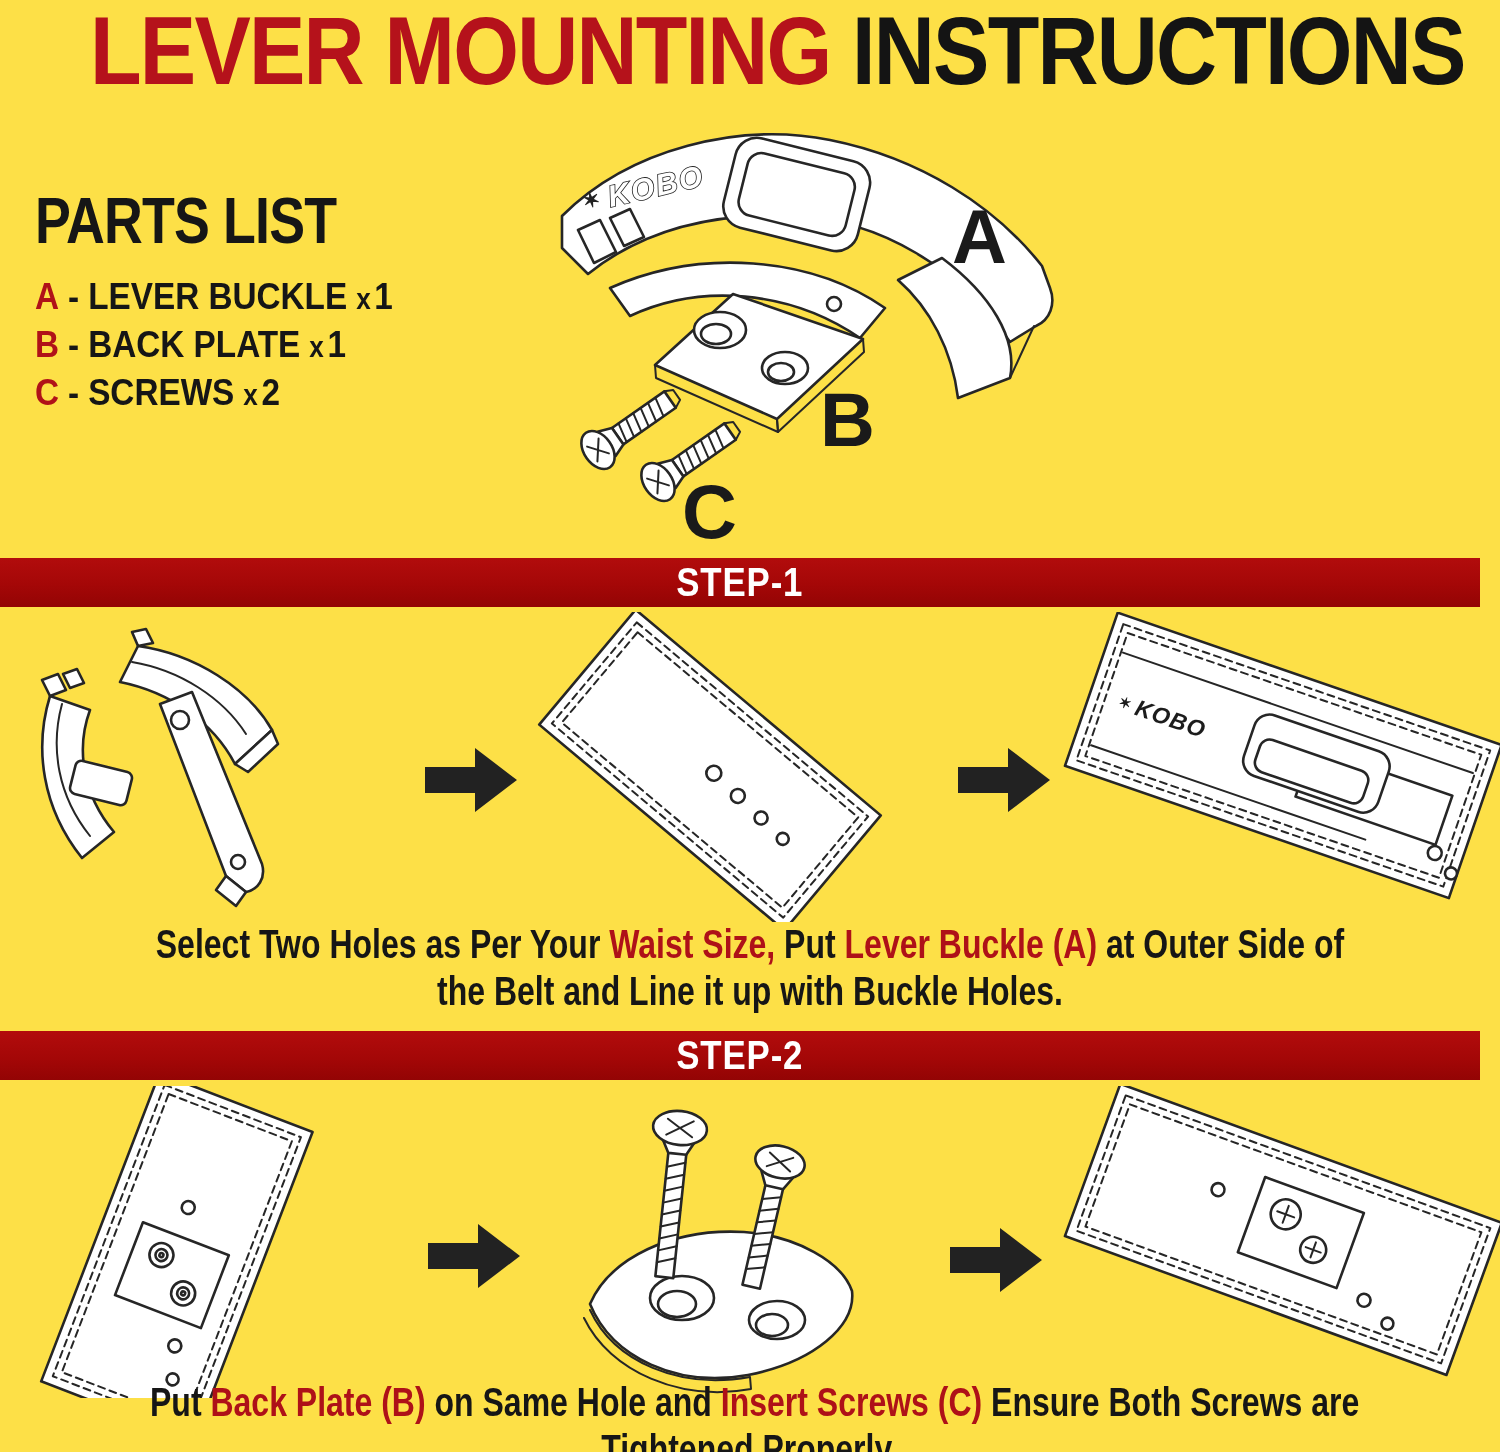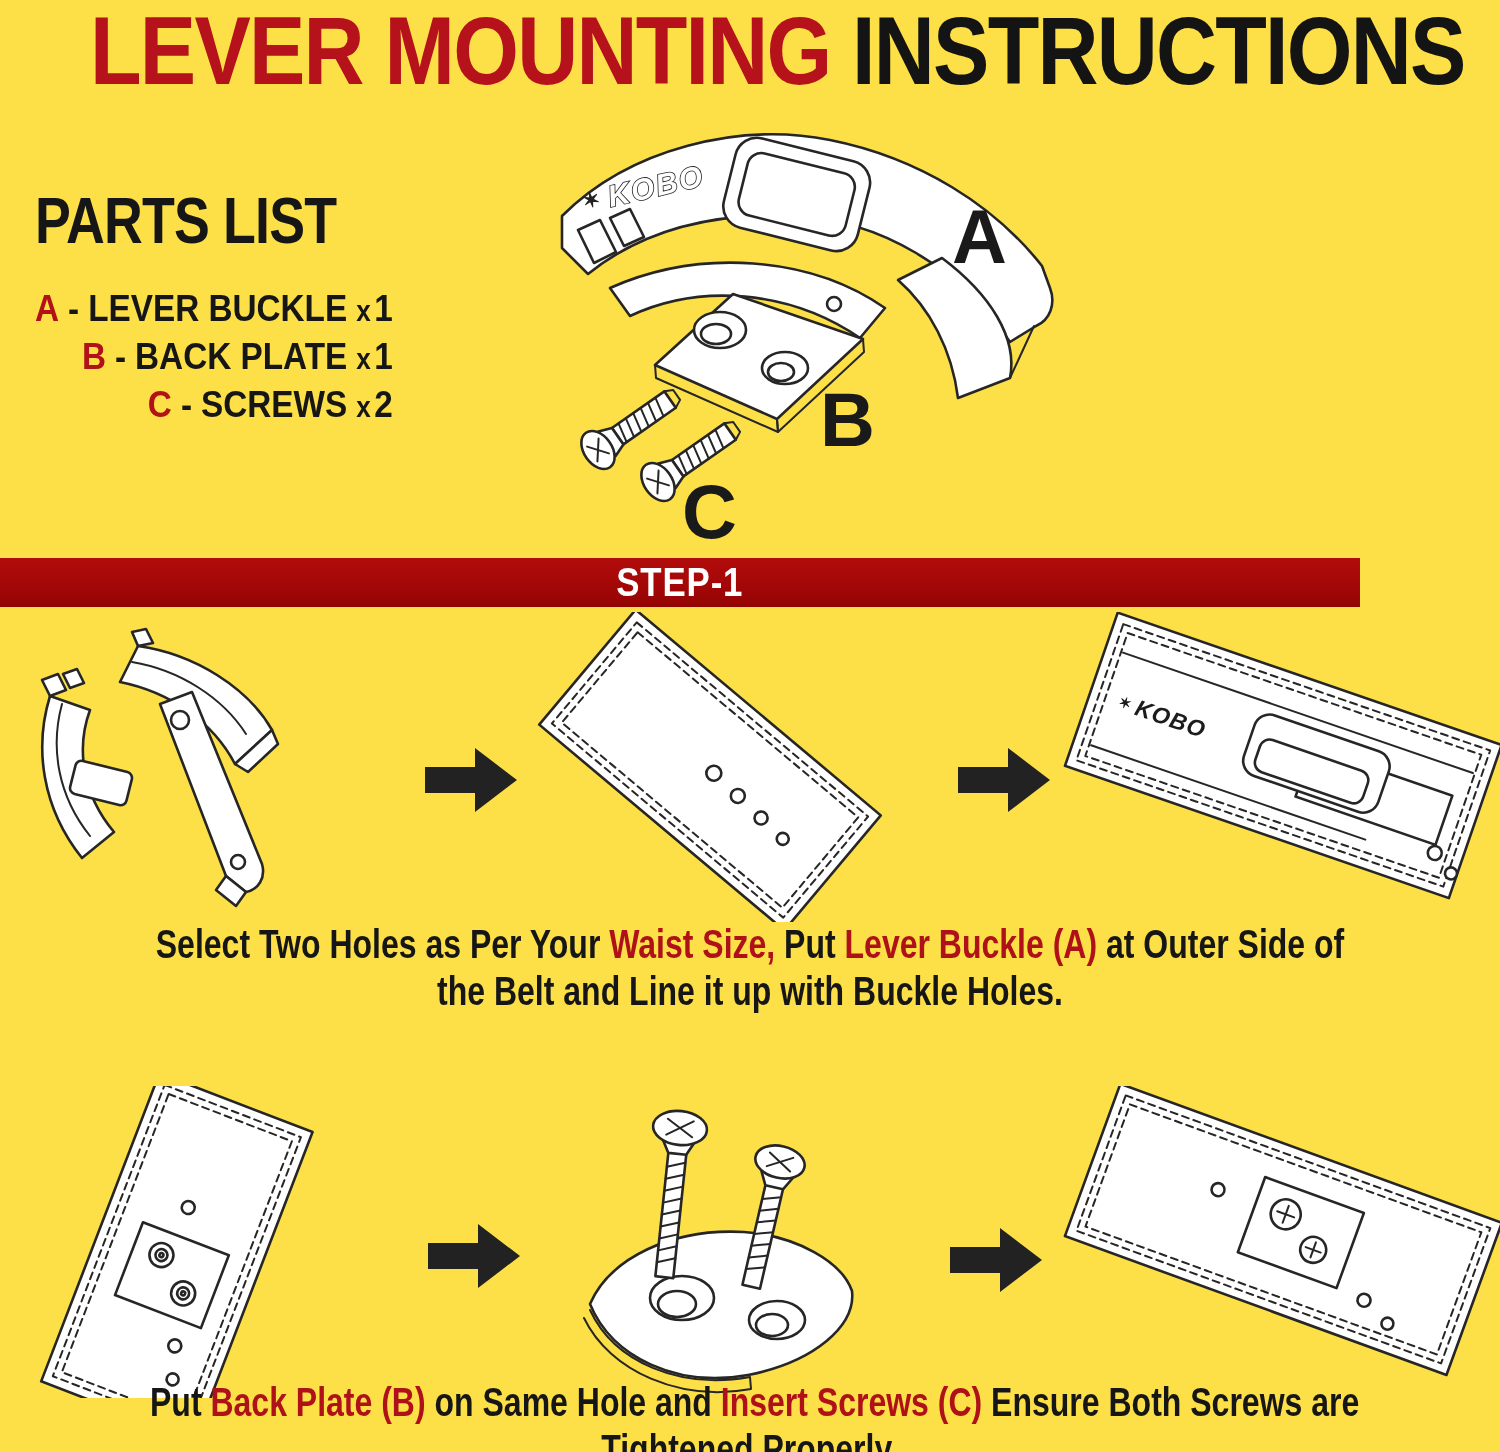--- a/index.html
+++ b/index.html
@@ -11,37 +11,37 @@
   .title{top:0;left:0;width:1500px;text-align:center;white-space:nowrap;
          font-weight:900;font-size:96px;line-height:102px;letter-spacing:-2px;
          transform:scaleX(.88);transform-origin:center top;}
   .title .red{color:#B5121B;}
   .title .blk{color:#141414;}
 
   
   .parts{left:35px;top:184px;}
   .parts-heading{font-size:64px;font-weight:900;color:#161616;letter-spacing:-1px;
                  transform:scaleX(.84);transform-origin:left top;white-space:nowrap;}
-  .parts-items{margin-top:28px;text-align:right;}
+  .parts-items{margin-top:16px;}
   .part-item{font-size:37px;font-weight:bold;color:#161616;line-height:46px;white-space:nowrap;
              transform:scaleX(.9);transform-origin:left top;}
   .part-item .letter{color:#B01218;}
   .part-item .sep{margin:0 10px;}
   .part-item .xs{font-size:29px;margin:0 4px 0 10px;}
 
   
   .tools{left:1040px;top:334px;width:425px;text-align:right;}
   .tools-icon{margin:0 48px 2px 0;}
   .tools-heading{font-size:46px;font-weight:900;color:#161616;white-space:nowrap;
                  transform:scaleX(.9);transform-origin:right top;}
   .tools-sub{margin-top:8px;font-size:31px;font-weight:bold;color:#BE1E24;letter-spacing:.5px;
              transform:scaleX(.95);transform-origin:right top;}
 
   
-  .banner{left:0;width:1360px;height:49px;display:flex;align-items:center;justify-content:center;
+  .banner{left:0;width:1480px;height:49px;display:flex;align-items:center;justify-content:center;
           background:linear-gradient(180deg,#B20C0C 0%,#A40707 55%,#930404 100%);}
   .banner span{color:#ffffff;font-size:41px;font-weight:bold;letter-spacing:1px;
                transform:scaleX(.85);}
   .banner1{top:558px;}
   .banner2{top:1031px;}
 
   
   .caption{left:0;width:1500px;text-align:center;font-weight:bold;font-size:40px;line-height:47px;
            color:#161616;transform:scaleX(.8);transform-origin:center top;white-space:nowrap;}
   .caption .red{color:#AE1118;}
@@ -195,20 +195,23 @@
       <text class="logo-belt-star" x="52" y="150">✶</text>
       <text class="logo-belt" x="70" y="153">KOBO</text>
     </g>
   </svg>
 
   <div class="abs caption caption1">
     <div><span>Select Two Holes as Per Your </span><span class="red">Waist Size,</span><span> Put </span><span class="red">Lever Buckle (A)</span><span> at Outer Side of</span></div>
     <div>the Belt and Line it up with Buckle Holes.</div>
   </div>
 
+  <div class="abs banner banner2">
+    <span>STEP-2</span>
+  </div>
 
   <svg class="abs lineart" style="left:15px;top:1086px" width="330" height="312" viewBox="0 0 330 312">
     <g transform="rotate(21 160 170)">
       <rect x="80" y="5" width="164" height="330"></rect>
       <rect class="dash" x="89" y="14" width="146" height="312"></rect>
       <rect class="dash" x="96" y="21" width="132" height="298"></rect>
       <circle cx="155" cy="120" r="6.5"></circle>
       <rect x="118" y="150" width="92" height="78"></rect>
       <circle cx="147" cy="174" r="12"></circle>
         <circle cx="147" cy="174" r="6"></circle>

